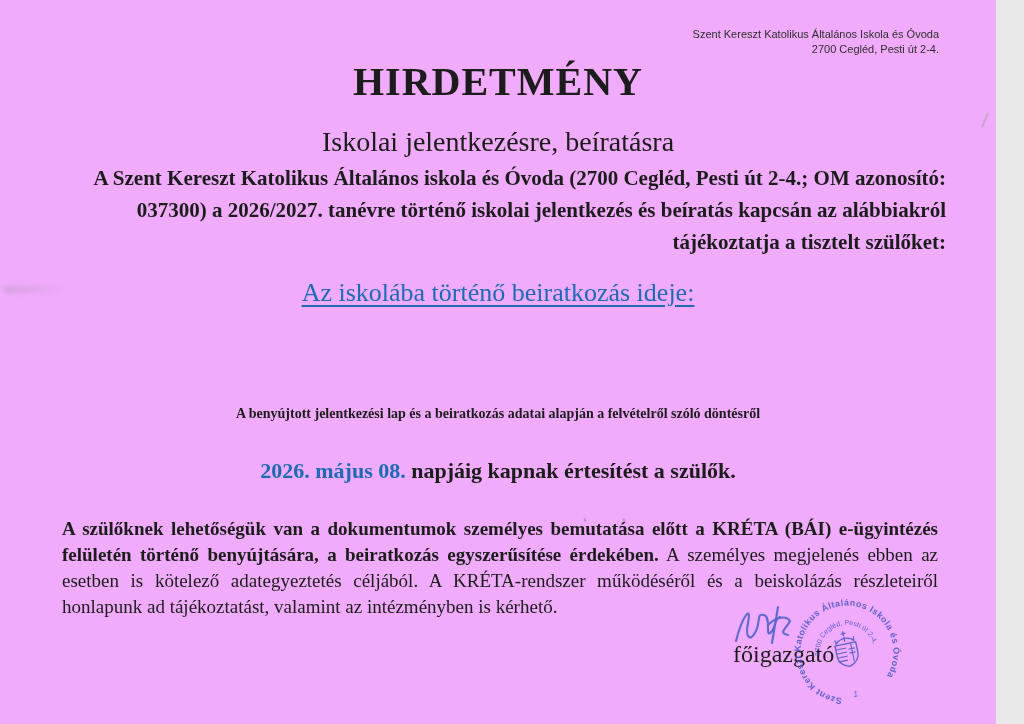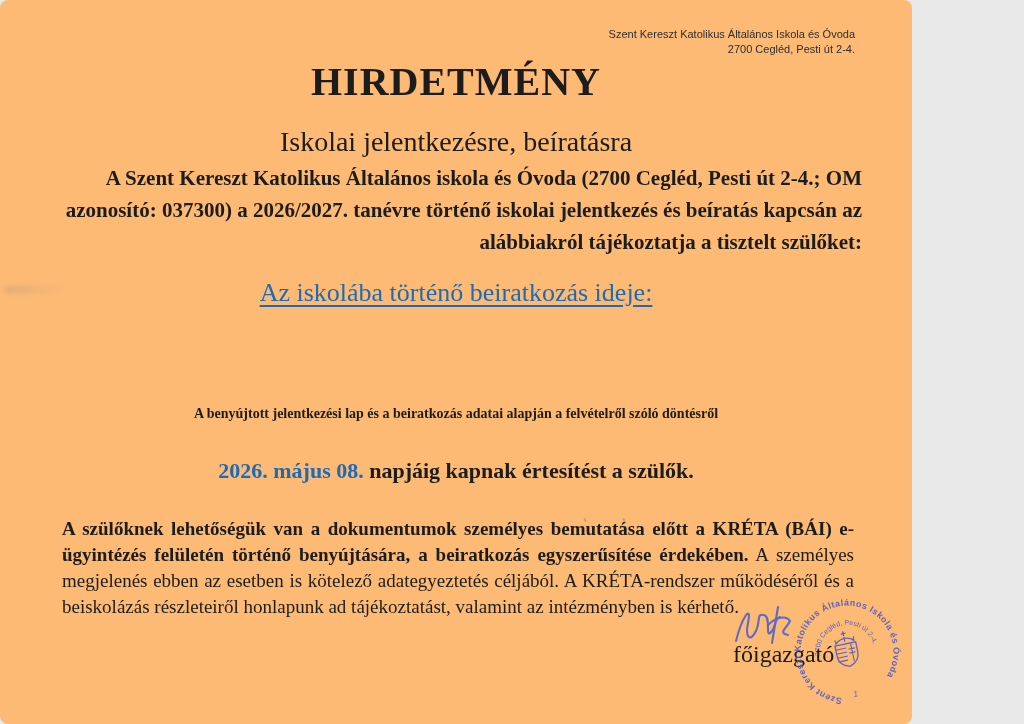--- a/index.html
+++ b/index.html
@@ -1,23 +1,22 @@
 <!DOCTYPE html>
 <html><head>
 <meta charset="utf-8">
 <style>
   html,body{margin:0;padding:0;background:#e9e9e9;}
   .page{
     position:relative;
-    width:912px;height:724px;
-    background:#fdba74;
+    width:996px;height:724px;
+    background:#f0abfc;
     overflow:hidden;
     font-family:"Liberation Serif", serif;
     color:#1c1c1c;
-    border-radius:8px;
   }
   .letterhead{
     position:absolute;top:27px;right:57px;
     font-family:"Liberation Sans", sans-serif;
     font-size:11px;line-height:15px;
     text-align:right;color:#2e2e2e;
   }
   .center-line{position:absolute;left:0;right:0;text-align:center;margin:0;}
   .doc-title{
     top:60px;

